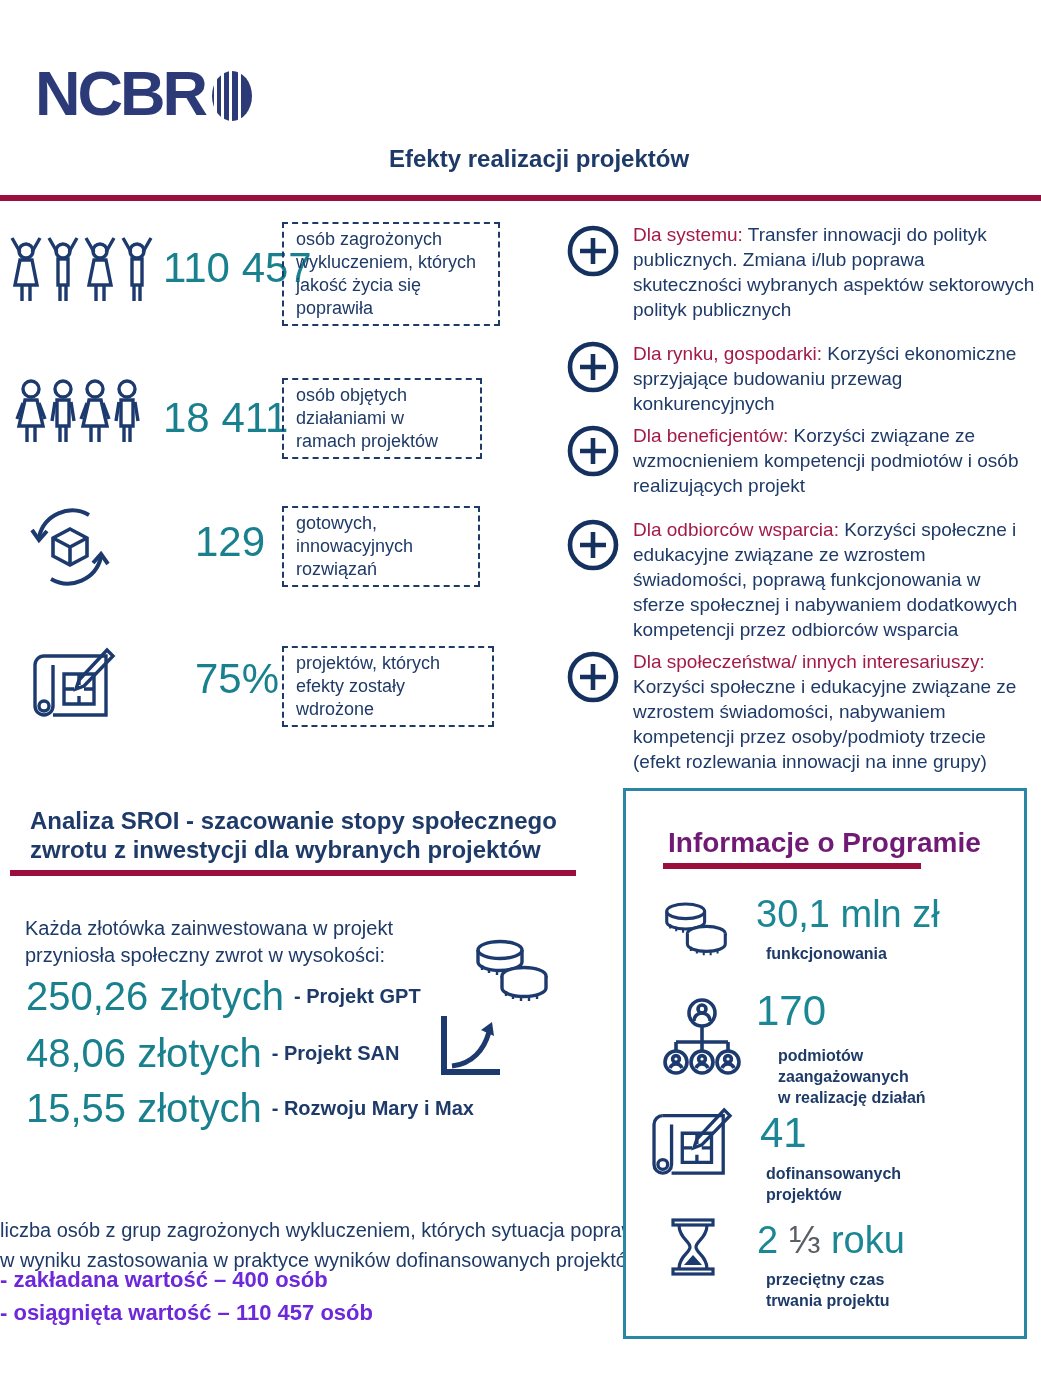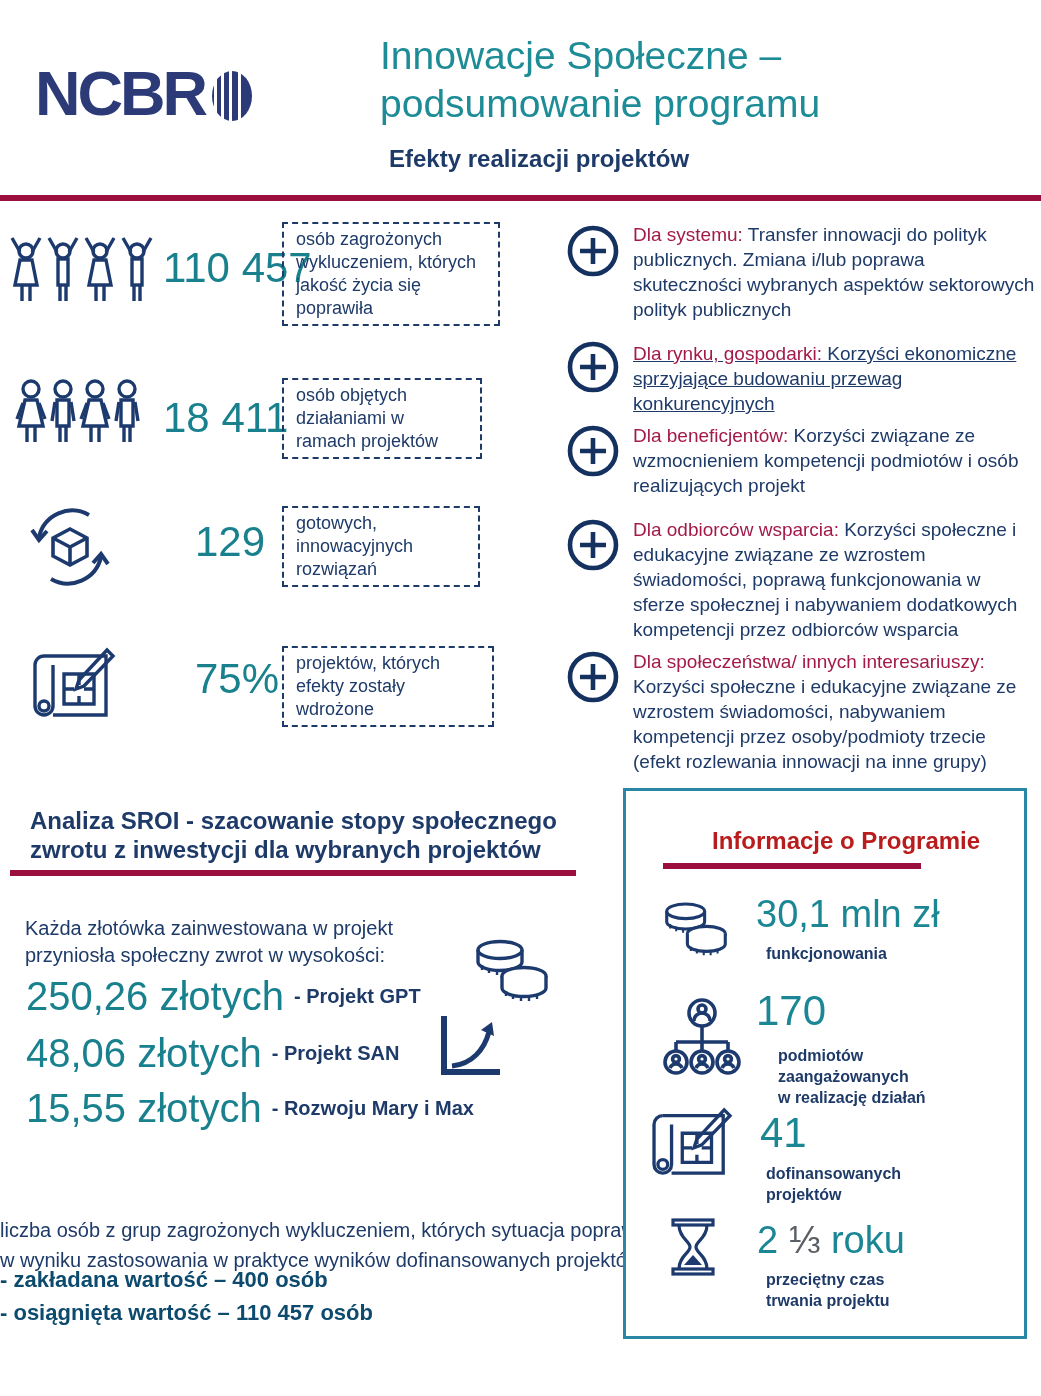--- a/index.html
+++ b/index.html
@@ -20,24 +20,24 @@
   .benefit-text{font-size:19px;line-height:25px;color:#1e3a68;}
   .benefit-heading{color:#a31a4a;}
   
   .sroi-title{font-size:24px;font-weight:700;line-height:29px;color:#1e3a68;}
   .sroi-intro{font-size:20px;line-height:27px;color:#1e3a68;}
   .sroi-value{font-size:40px;color:#19808e;white-space:nowrap;}
   .sroi-project{font-size:20px;font-weight:600;color:#1e3a68;margin-left:10px;}
   .sroi-line{display:flex;align-items:center;}
   
   .target-intro{font-size:20px;line-height:30px;color:#1e3a68;}
-  .target-bold{font-size:22px;line-height:33px;font-weight:700;color:#0c4a6e;}
+  .target-bold{font-size:22px;line-height:33px;font-weight:700;color:#6d28d9;}
   
   .info-box{box-sizing:border-box;border:3px solid #2a86a5;background:#fff;}
-  .info-title{font-size:24px;font-weight:700;color:#b91c1c;margin-left:44px;}
+  .info-title{font-size:28px;font-weight:700;color:#701a75;}
   .info-value{font-size:38px;color:#1b8694;white-space:nowrap;}
   .info-fraction{color:#5a5f66;}
   .info-label{font-size:16px;font-weight:700;line-height:21px;color:#1e3a68;white-space:pre-line;}
   svg{display:block;}
 </style>
 </head>
 <body>
 
 <div class="canvas">
 
@@ -54,24 +54,20 @@
           <rect x="0" y="0" width="3" height="52"></rect>
           <rect x="6" y="0" width="4" height="52"></rect>
           <rect x="13" y="0" width="5" height="52"></rect>
           <rect x="21" y="0" width="6" height="52"></rect>
           <rect x="30" y="0" width="12" height="52"></rect>
         </g>
       </svg>
     </span>
   </div>
 
-  <div class="abs main-title" style="left:380px;top:32px;">
-    <div>Innowacje Społeczne –</div>
-    <div>podsumowanie programu</div>
-  </div>
   <div class="abs main-subtitle" style="left:389px;top:145px;">Efekty realizacji projektów</div>
 
   <div class="abs rule" style="left:0;top:195px;width:1041px;height:6px;"></div>
 
   <div class="abs" style="left:8px;top:233px;">
     <svg width="150" height="80" viewBox="0 0 150 80" fill="none" stroke="#1d3a6e" stroke-width="3.4">
       <g transform="translate(0,4)">
         <circle cx="18" cy="14" r="7"></circle>
           <path d="M4,1 L12,15 M32,1 L24,15"></path>
           <path d="M12,23 L24,23 L29,48 L7,48 Z"></path>
@@ -163,21 +159,21 @@
     </svg>
   </div>
   <div class="abs benefit-text" style="left:633px;top:222px;width:402px;"><span class="benefit-heading">Dla systemu:</span><span> Transfer innowacji do polityk publicznych. Zmiana i/lub poprawa skuteczności wybranych aspektów sektorowych polityk publicznych</span></div>
 
   <div class="abs" style="left:566px;top:340px;">
     <svg width="54" height="54" viewBox="0 0 54 54" fill="none" stroke="#14315f" stroke-width="4.6">
       <circle cx="27" cy="27" r="23"></circle>
         <path d="M27,14 V40 M14,27 H40"></path>
     </svg>
   </div>
-  <div class="abs benefit-text" style="left:633px;top:341px;width:402px;text-decoration:underline;"><span class="benefit-heading">Dla rynku, gospodarki:</span><span> Korzyści ekonomiczne sprzyjające budowaniu przewag konkurencyjnych</span></div>
+  <div class="abs benefit-text" style="left:633px;top:341px;width:402px;"><span class="benefit-heading">Dla rynku, gospodarki:</span><span> Korzyści ekonomiczne sprzyjające budowaniu przewag konkurencyjnych</span></div>
 
   <div class="abs" style="left:566px;top:424px;">
     <svg width="54" height="54" viewBox="0 0 54 54" fill="none" stroke="#14315f" stroke-width="4.6">
       <circle cx="27" cy="27" r="23"></circle>
         <path d="M27,14 V40 M14,27 H40"></path>
     </svg>
   </div>
   <div class="abs benefit-text" style="left:633px;top:423px;width:402px;"><span class="benefit-heading">Dla beneficjentów:</span><span> Korzyści związane ze wzmocnieniem kompetencji podmiotów i osób realizujących projekt</span></div>
 
   <div class="abs" style="left:566px;top:518px;">

